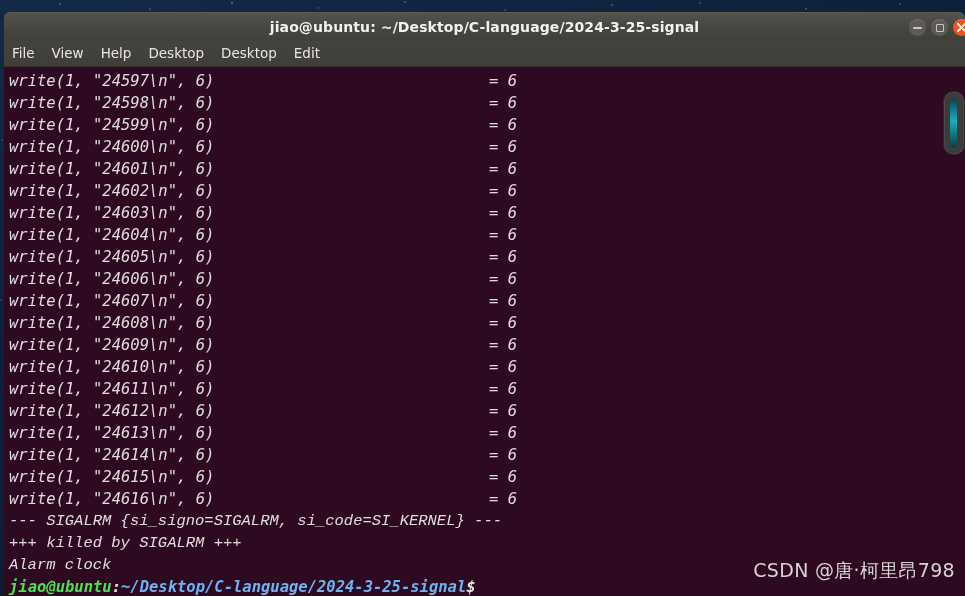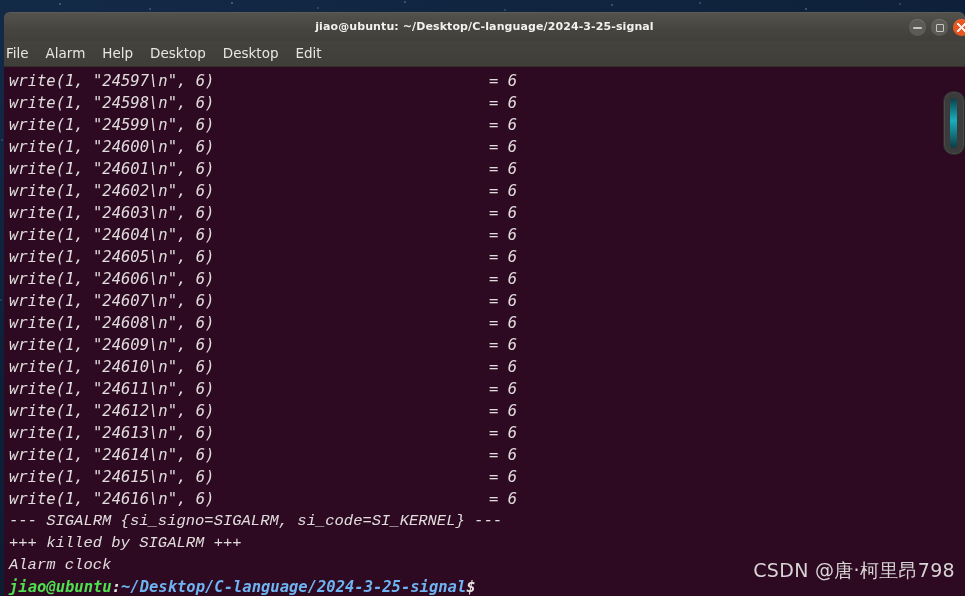--- a/index.html
+++ b/index.html
@@ -52,21 +52,21 @@
     border-top-left-radius: 6px;
     border-top-right-radius: 6px;
     border-top: 1px solid #5d5b55;
   }
   #title-text {
     position: absolute;
     left: 0; right: 0; top: 0;
     line-height: 28px;
     text-align: center;
     color: #f2f1f0;
-    font-size: 11px;
+    font-size: 14px;
     font-weight: bold;
     letter-spacing: .1px;
     white-space: nowrap;
   }
   #window-controls {
     position: absolute;
     right: -5px;
     top: 6px;
     display: flex;
     gap: 5px;
@@ -97,21 +97,21 @@
       linear-gradient(45deg, transparent 42%, #f7e9e3 42%, #f7e9e3 58%, transparent 58%),
       linear-gradient(-45deg, transparent 42%, #f7e9e3 42%, #f7e9e3 58%, transparent 58%);
   }
 
   
   #menubar {
     height: 25px;
     background: linear-gradient(180deg, #45433e 0%, #403e39 100%);
     display: flex;
     align-items: center;
-    padding-left: 2px;
+    padding-left: 8px;
     gap: 17px;
     border-bottom: 1px solid #342d2e;
   }
   .menu-item {
     color: #e8e6e3;
     font-size: 13.5px;
     line-height: 25px;
     white-space: nowrap;
     cursor: default;
   }
@@ -199,21 +199,21 @@
     <div id="title-text">jiao@ubuntu: ~/Desktop/C-language/2024-3-25-signal</div>
     <div id="window-controls">
       <div class="wbtn min"></div>
       <div class="wbtn max"></div>
       <div class="wbtn close"></div>
     </div>
   </div>
 
   <div id="menubar">
     <div class="menu-item">File</div>
-    <div class="menu-item">Alarm</div>
+    <div class="menu-item">View</div>
     <div class="menu-item">Help</div>
     <div class="menu-item">Desktop</div>
     <div class="menu-item">Desktop</div>
     <div class="menu-item">Edit</div>
   </div>
 
   <div id="terminal">
     <div id="term-lines"><div class="tline"><span class="tcall">write(1, "24597\n", 6)</span><span class="tret">= 6</span></div><div class="tline"><span class="tcall">write(1, "24598\n", 6)</span><span class="tret">= 6</span></div><div class="tline"><span class="tcall">write(1, "24599\n", 6)</span><span class="tret">= 6</span></div><div class="tline"><span class="tcall">write(1, "24600\n", 6)</span><span class="tret">= 6</span></div><div class="tline"><span class="tcall">write(1, "24601\n", 6)</span><span class="tret">= 6</span></div><div class="tline"><span class="tcall">write(1, "24602\n", 6)</span><span class="tret">= 6</span></div><div class="tline"><span class="tcall">write(1, "24603\n", 6)</span><span class="tret">= 6</span></div><div class="tline"><span class="tcall">write(1, "24604\n", 6)</span><span class="tret">= 6</span></div><div class="tline"><span class="tcall">write(1, "24605\n", 6)</span><span class="tret">= 6</span></div><div class="tline"><span class="tcall">write(1, "24606\n", 6)</span><span class="tret">= 6</span></div><div class="tline"><span class="tcall">write(1, "24607\n", 6)</span><span class="tret">= 6</span></div><div class="tline"><span class="tcall">write(1, "24608\n", 6)</span><span class="tret">= 6</span></div><div class="tline"><span class="tcall">write(1, "24609\n", 6)</span><span class="tret">= 6</span></div><div class="tline"><span class="tcall">write(1, "24610\n", 6)</span><span class="tret">= 6</span></div><div class="tline"><span class="tcall">write(1, "24611\n", 6)</span><span class="tret">= 6</span></div><div class="tline"><span class="tcall">write(1, "24612\n", 6)</span><span class="tret">= 6</span></div><div class="tline"><span class="tcall">write(1, "24613\n", 6)</span><span class="tret">= 6</span></div><div class="tline"><span class="tcall">write(1, "24614\n", 6)</span><span class="tret">= 6</span></div><div class="tline"><span class="tcall">write(1, "24615\n", 6)</span><span class="tret">= 6</span></div><div class="tline"><span class="tcall">write(1, "24616\n", 6)</span><span class="tret">= 6</span></div><div class="tline"><span class="tmsg">--- SIGALRM {si_signo=SIGALRM, si_code=SI_KERNEL} ---</span></div><div class="tline"><span class="tmsg">+++ killed by SIGALRM +++</span></div><div class="tline"><span class="tmsg">Alarm clock</span></div><div class="prompt-line"><span class="p-user">jiao@ubuntu</span><span class="p-colon">:</span><span class="p-path">~/Desktop/C-language/2024-3-25-signal</span><span class="p-dollar">$</span></div></div>
 
     <div id="scrollbar">

